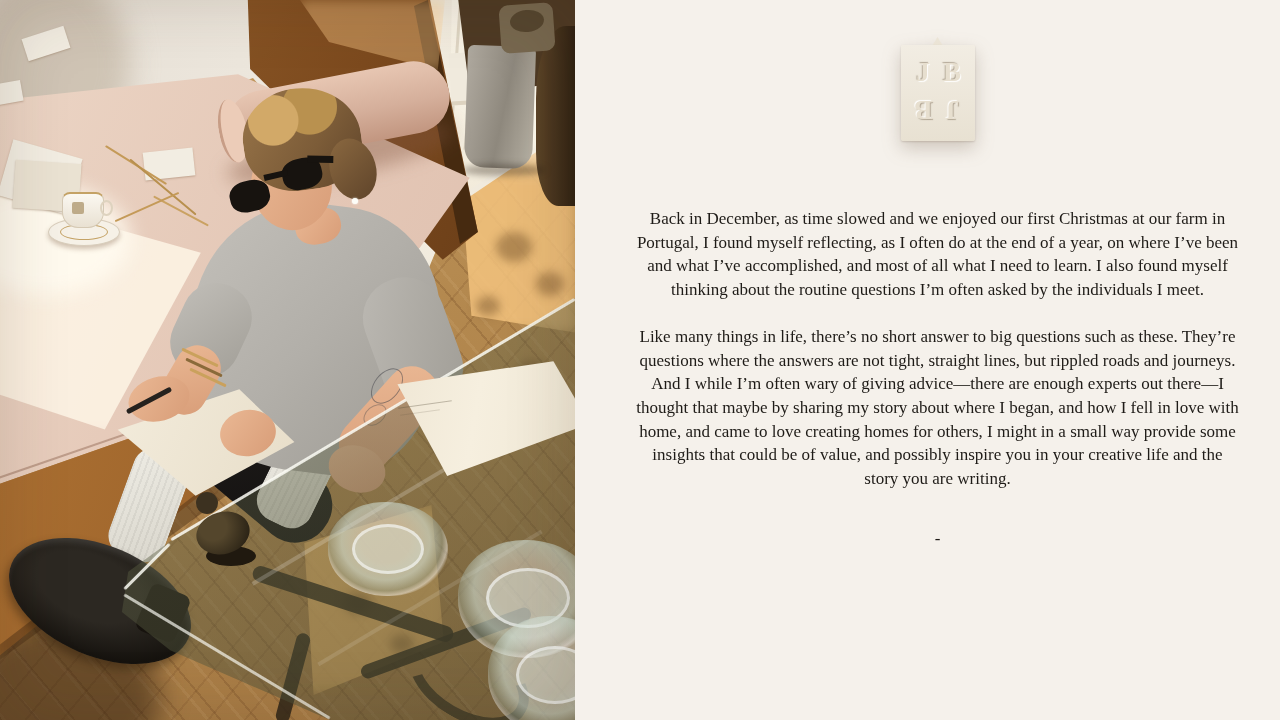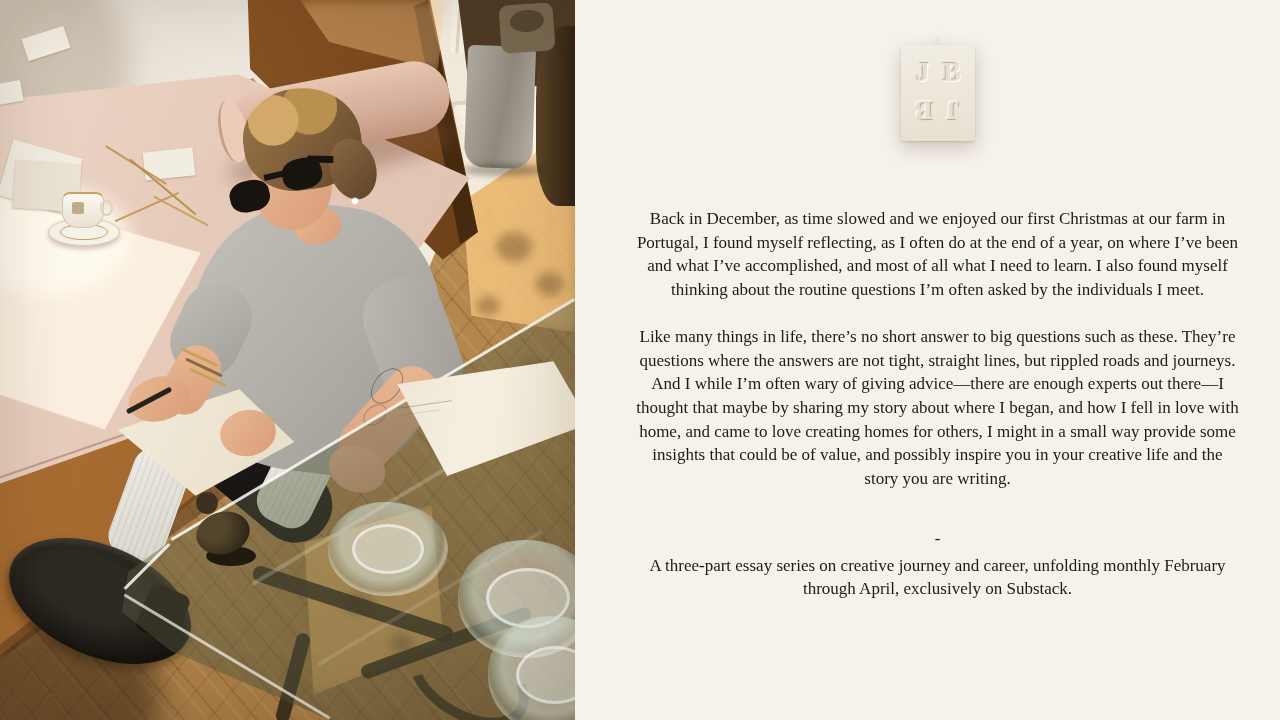--- a/index.html
+++ b/index.html
@@ -383,19 +383,18 @@
             <span>J</span>
           </div>
         </div>
       </div>
 
       <div class="essay">
         <p>Back in December, as time slowed and we enjoyed our first Christmas at our farm in Portugal, I found myself reflecting, as I often do at the end of a year, on where I’ve been and what I’ve accomplished, and most of all what I need to learn. I also found myself thinking about the routine questions I’m often asked by the individuals I meet.</p>
         <p>Like many things in life, there’s no short answer to big questions such as these. They’re questions where the answers are not tight, straight lines, but rippled roads and journeys. And I while I’m often wary of giving advice—there are enough experts out there—I thought that maybe by sharing my story about where I began, and how I fell in love with home, and came to love creating homes for others, I might in a small way provide some insights that could be of value, and possibly inspire you in your creative life and the story you are writing.</p>
         <div class="footer-block">
           <div class="divider">-</div>
-          <p>A three-part essay series on creative journey and career, unfolding monthly February through April, exclusively on Substack.</p>
         </div>
       </div>
 
     </div>
   </div>
 </div>
 
 </body></html>

